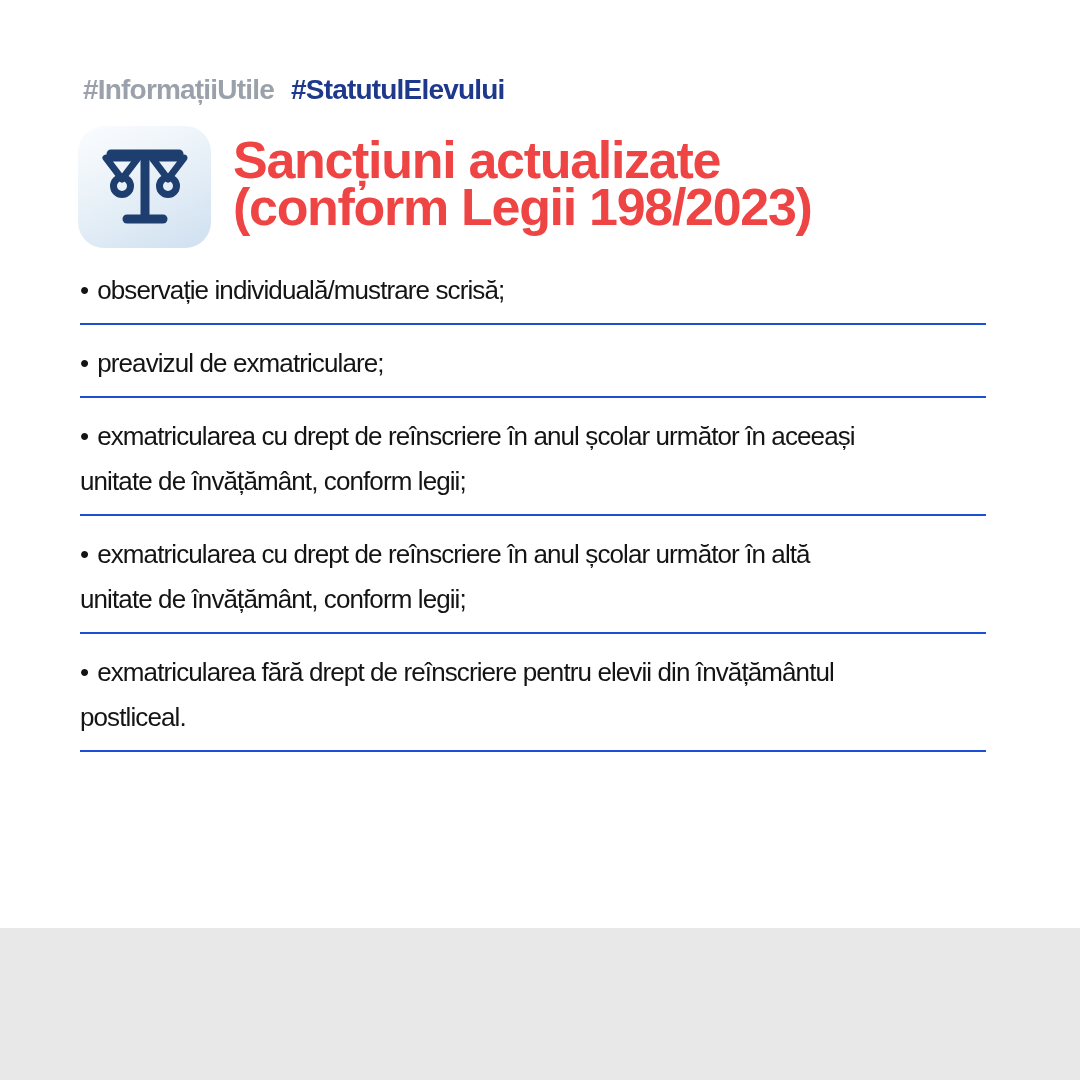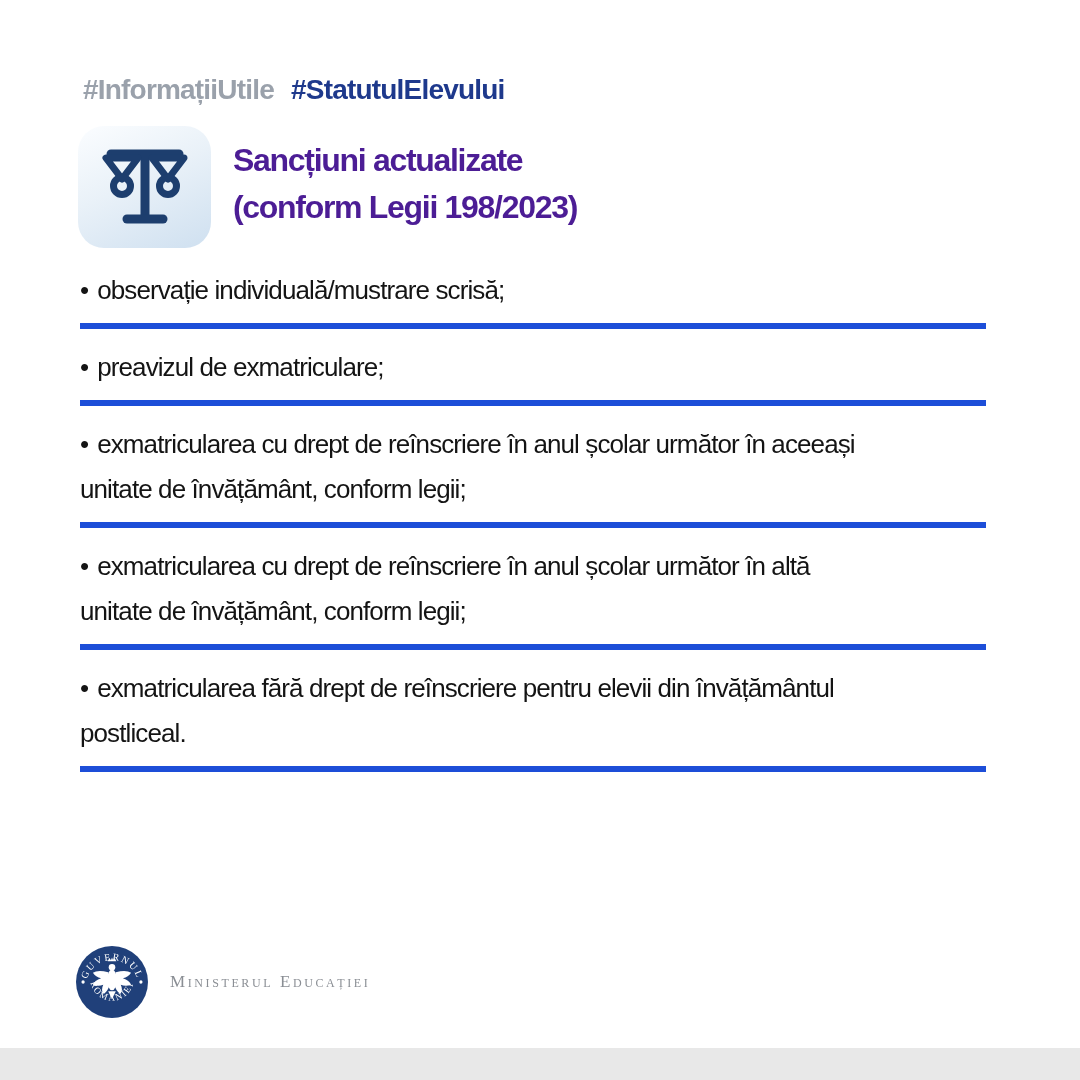--- a/index.html
+++ b/index.html
@@ -1,19 +1,19 @@
 <!DOCTYPE html>
 <html><head>
 <meta charset="utf-8">
 <style>
   * { margin:0; padding:0; box-sizing:border-box; }
   html,body { background:#e8e8e8; }
   .page {
     position:relative;
-    width:1080px; height:1048px;
+    width:1080px; height:928px;
     background:#ffffff;
     font-family:"Liberation Sans", sans-serif;
     overflow:hidden;
     margin:0 auto;
   }
 
   
   .hashtags {
     position:absolute; left:83px; top:74px;
     font-size:28px; font-weight:700; letter-spacing:-0.8px;
@@ -27,33 +27,33 @@
     position:absolute; left:78px; top:126px;
     display:flex; align-items:flex-start; gap:22px;
   }
   .icon-tile {
     width:133px; height:122px; border-radius:26px;
     background:linear-gradient(155deg, #fbfdff 0%, #e9f1f8 45%, #cfe0f0 100%);
     display:flex; align-items:center; justify-content:center;
     flex:0 0 auto;
   }
   .title-text {
-    font-size:32px; font-weight:700; letter-spacing:-1.3px;
-    line-height:47px; color:#4c1d95;
+    font-size:52px; font-weight:700; letter-spacing:-1.3px;
+    line-height:47px; color:#ef4444;
     white-space:pre-line; padding-top:11px;
   }
 
   
   .sanction-list {
     position:absolute; left:80px; top:262px; width:906px;
     list-style:none;
   }
   .sanction-item {
     padding:16px 0 10px;
-    border-bottom:6px solid #1d4ed8;
+    border-bottom:2px solid #1d4ed8;
     font-size:26px; line-height:45px; letter-spacing:-0.9px;
     color:#141414;
   }
   .sanction-item:first-child { padding-top:6px; }
   .bullet { display:inline; margin-right:9px; color:#141414; }
   .item-text { display:inline; white-space:pre-line; }
 
   
   .footer {
     position:absolute; left:76px; top:946px;

